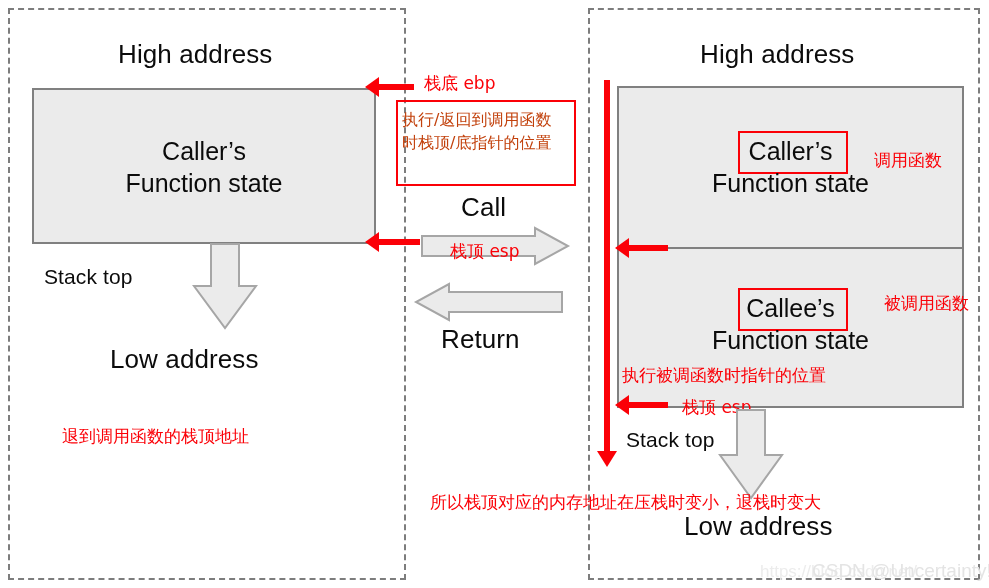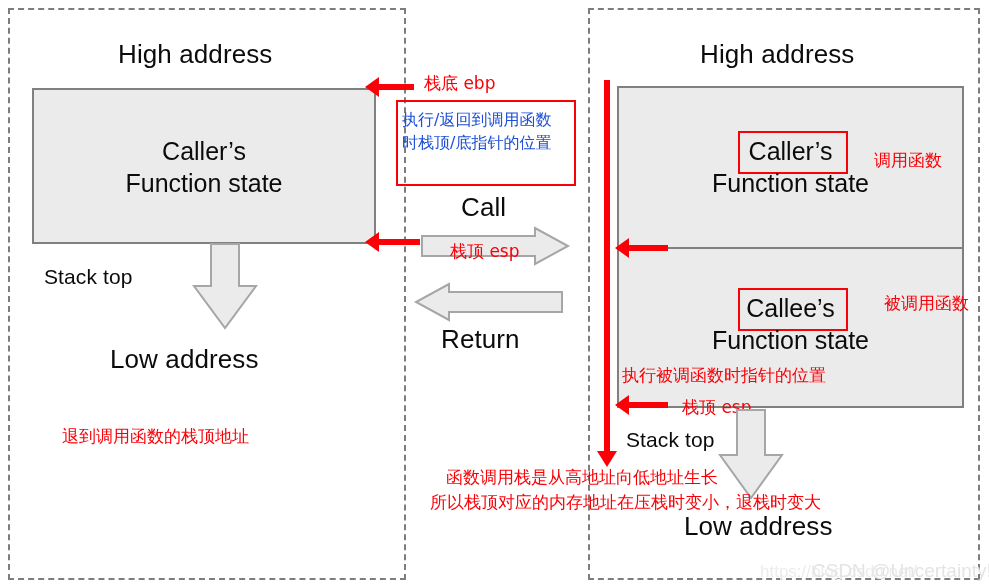--- a/index.html
+++ b/index.html
@@ -63,21 +63,21 @@
   .red-box{
     position:absolute;
     border:2px solid #fb0007;
     box-sizing:border-box;
     background:transparent;
   }
   .red-note{
     position:absolute;
     border:2px solid #fb0007;
     box-sizing:border-box;
-    color:#1d4ed8;
+    color:#c2410c;
     font-size:16px;
     line-height:1.45;
     padding:6px 16px 4px 4px;
     white-space:nowrap;
     font-family:"DejaVu Sans","Liberation Sans",sans-serif;
     background:transparent;
   }
 
   
   .rarrow{position:absolute;height:6px;background:#fb0007;}
@@ -194,21 +194,20 @@
 
   <div class="rarrow" style="left:628px; top:402px; width:40px;"></div>
   <div class="red-txt" style="left:682px; top:396px;">栈顶 esp</div>
 
   <svg class="gray" style="left:706px; top:410px; width:90px; height:95px;" viewBox="0 0 90 95">
     <polygon class="gfill" points="31,0 59,0 59,45 76,45 45,88 14,45 31,45"></polygon>
   </svg>
 
   <div class="lbl" style="left:626px; top:428px;">Stack top</div>
 
-  <div class="red-txt" style="left:446px; top:466px;">函数调用栈是从高地址向低地址生长</div>
   <div class="red-txt" style="left:430px; top:491px;">所以栈顶对应的内存地址在压栈时变小，退栈时变大</div>
 
   <div class="lbl big" style="left:684px; top:512px;">Low address</div>
 
   <div class="wm" style="left:760px; top:562px;">https://blog.csdn.net/</div>
   <div class="wm2" style="left:812px; top:560px;">CSDN @Uncertainty!!</div>
 
 </div>
 
 </body></html>

